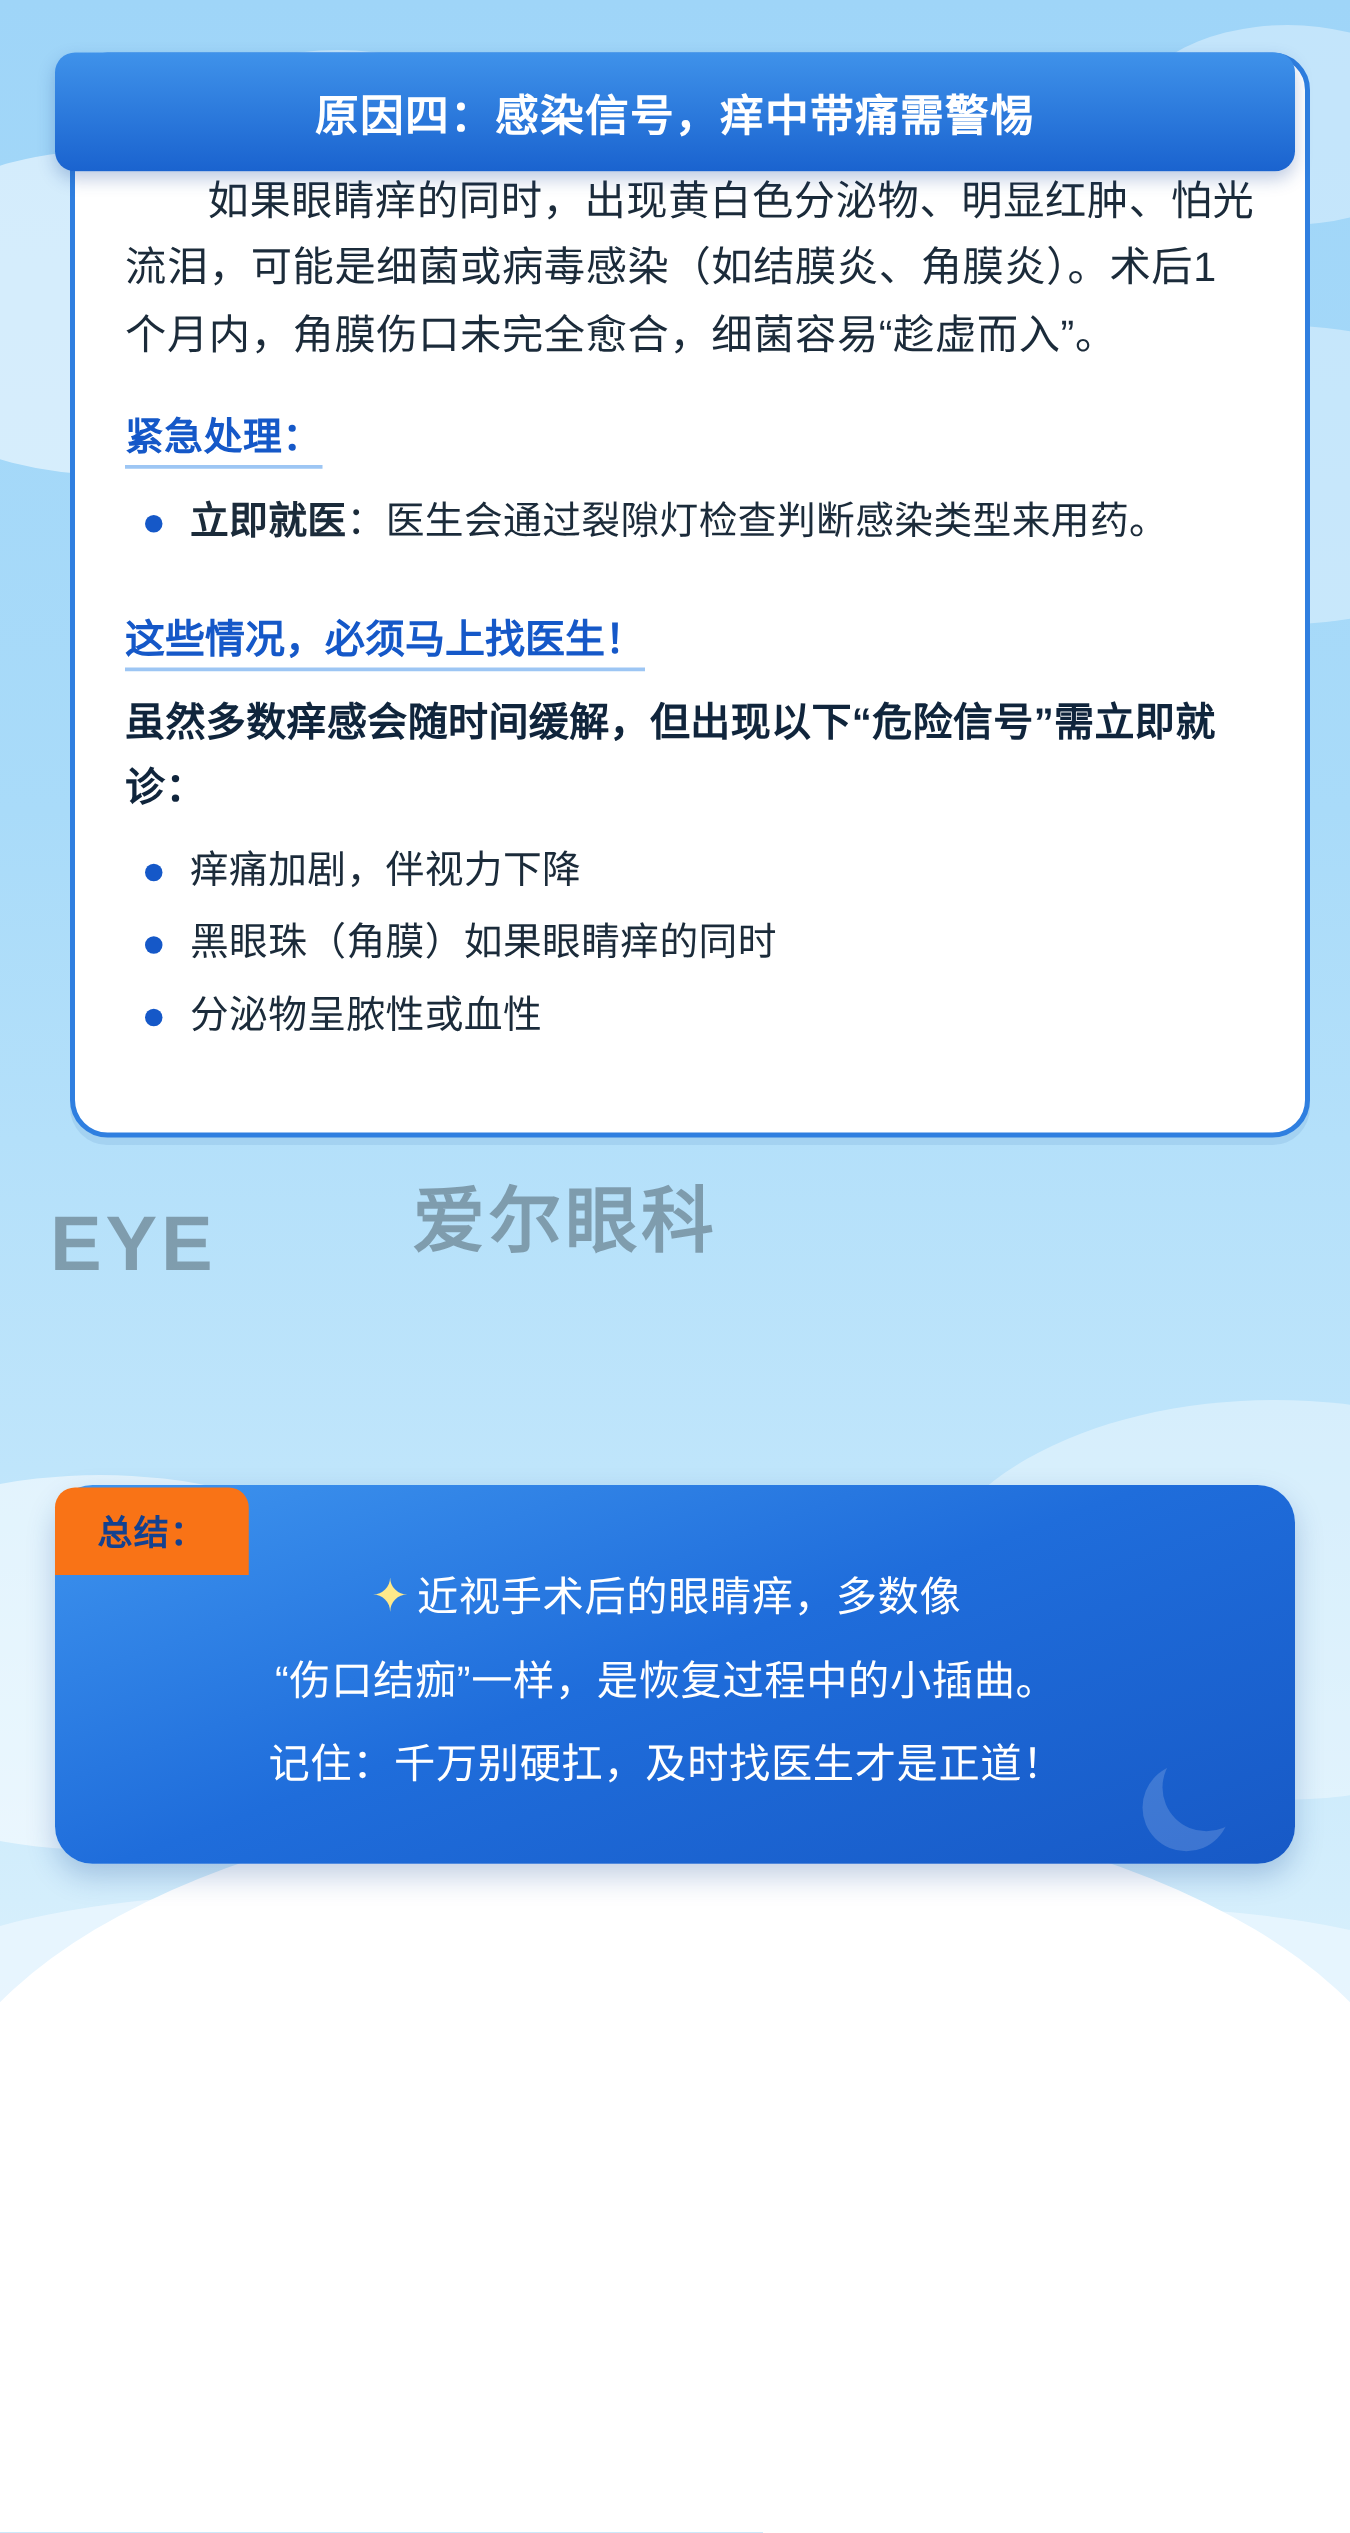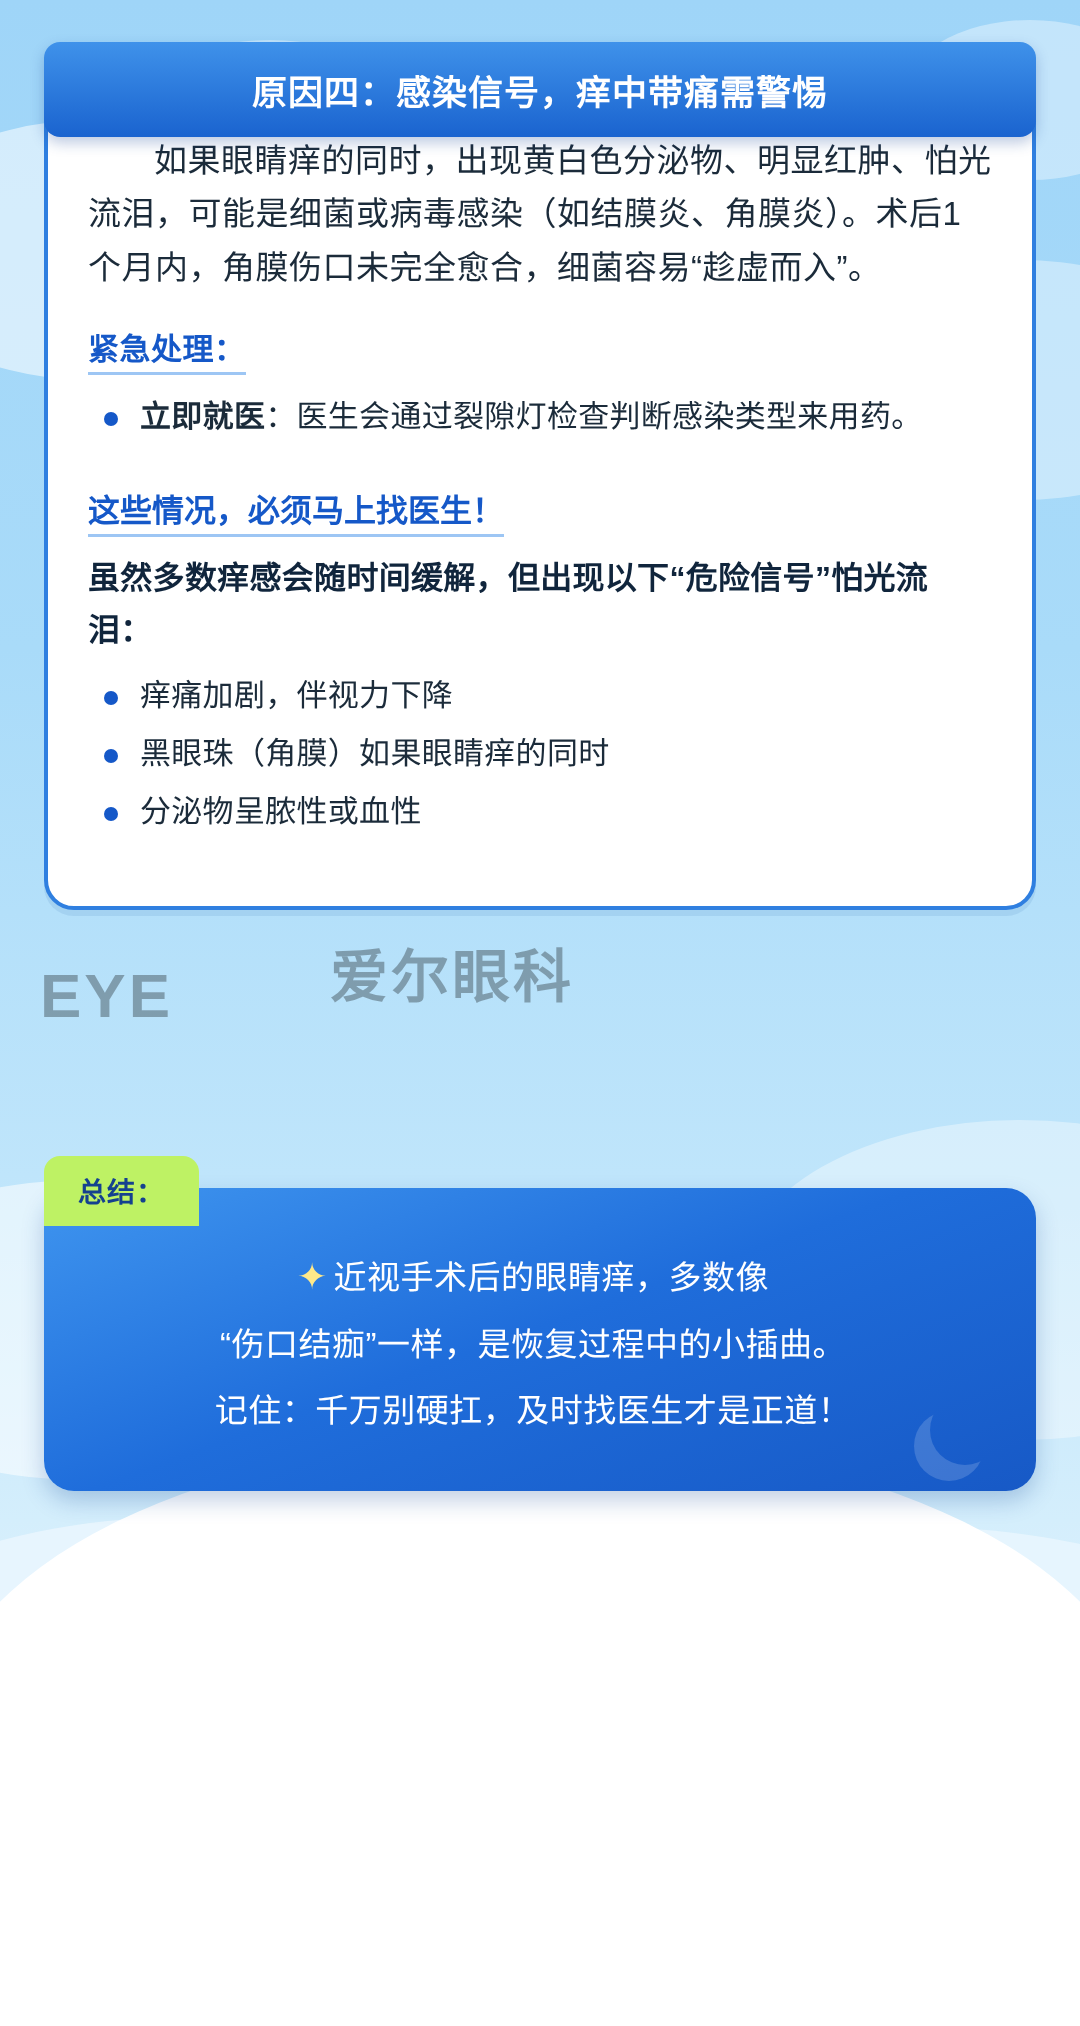--- a/index.html
+++ b/index.html
@@ -84,21 +84,21 @@
   }
 
   
   .content {
     position: relative;
     z-index: 5;
   }
 
   .card {
     position: absolute;
-    left: 44px;
+    left: 56px;
     top: 42px;
     width: 992px;
     box-sizing: border-box;
     background: #ffffff;
     border: 4px solid #2f7fe0;
     border-radius: 30px;
     padding: 82px 40px 52px 40px;
     box-shadow: 0 6px 0 rgba(30, 90, 170, .10);
   }
 
@@ -194,23 +194,23 @@
     width: 992px;
     box-sizing: border-box;
     background: linear-gradient(160deg, #3f95ef 0%, #1f6ddb 48%, #1759c6 100%);
     border-radius: 30px;
     padding: 60px 60px 54px 46px;
     box-shadow: 0 10px 22px rgba(20, 70, 150, .25);
   }
   .summary-tab {
     position: absolute;
     left: 44px;
-    top: 1156px;
+    top: 1190px;
     z-index: 7;
-    background: #bef264;
+    background: #f97316;
     color: #14418f;
     font-size: 28px;
     font-weight: 700;
     padding: 14px 34px 16px 34px;
     border-radius: 16px 16px 0 0;
     letter-spacing: 1px;
   }
   .summary p {
     margin: 0 0 12px 0;
     color: #ffffff;
@@ -271,21 +271,21 @@
       <div class="sub-head">紧急处理：</div>
       <ul class="list">
         <li>
           <span class="li-strong">立即就医</span><span>：医生会通过裂隙灯检查判断感染类型来用药。</span>
         </li>
       </ul>
     </div>
 
     <div>
       <div class="alert-head">这些情况，必须马上找医生！</div>
-      <p class="alert-body">虽然多数痒感会随时间缓解，但出现以下“危险信号”怕光流泪：</p>
+      <p class="alert-body">虽然多数痒感会随时间缓解，但出现以下“危险信号”需立即就诊：</p>
       <ul class="list">
         <li>痒痛加剧，伴视力下降</li>
         <li>黑眼珠（角膜）如果眼睛痒的同时</li>
         <li>分泌物呈脓性或血性</li>
       </ul>
     </div>
   </div>
 
   <div class="card-title">原因四：感染信号，痒中带痛需警惕</div>
 

